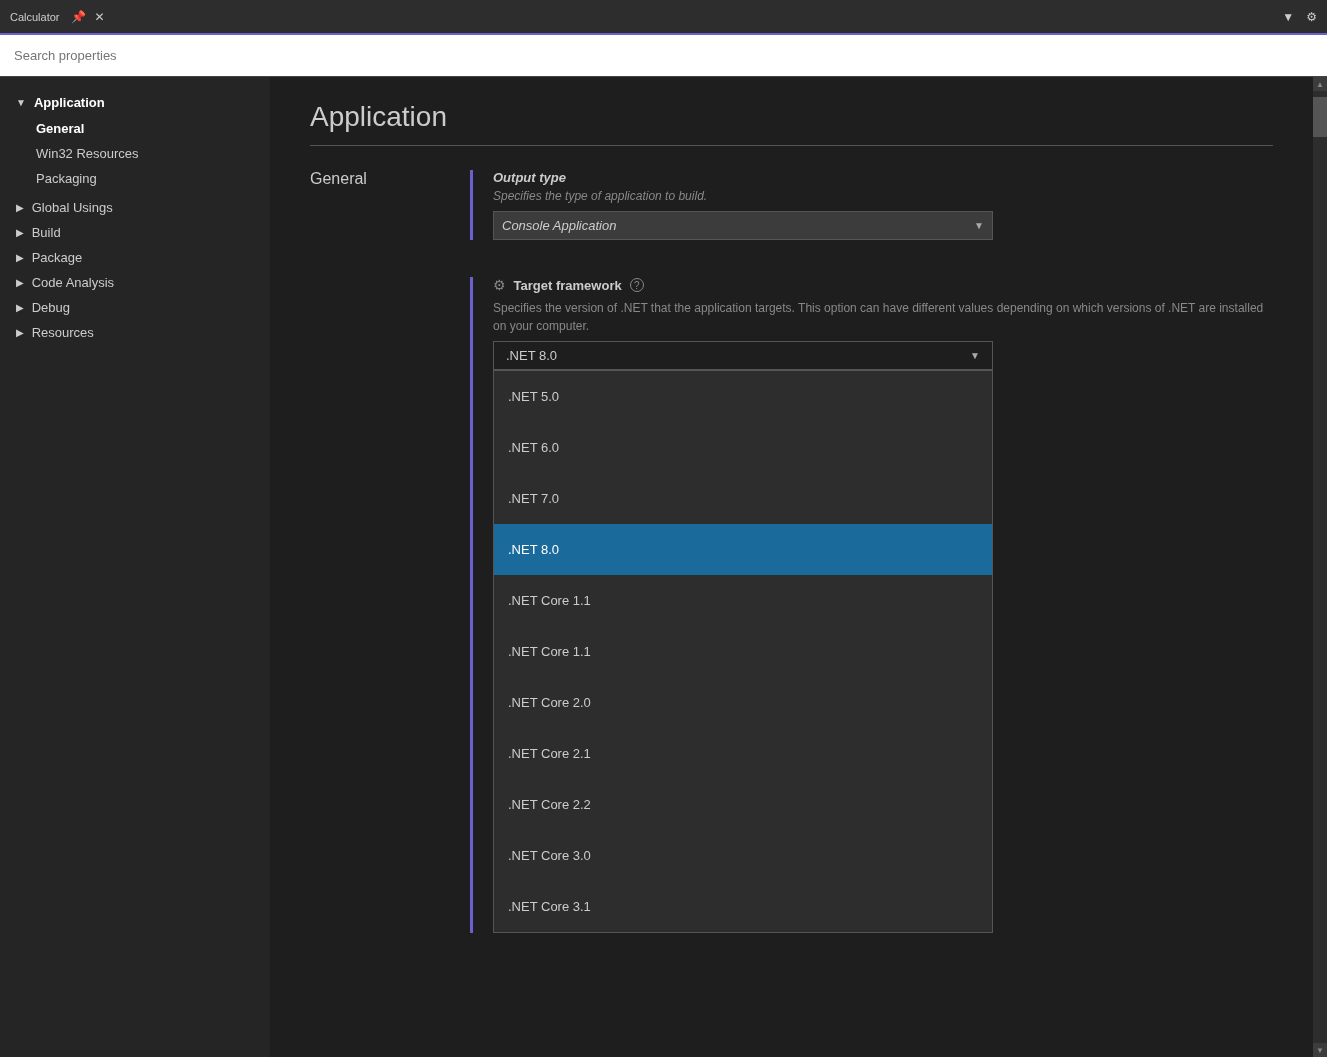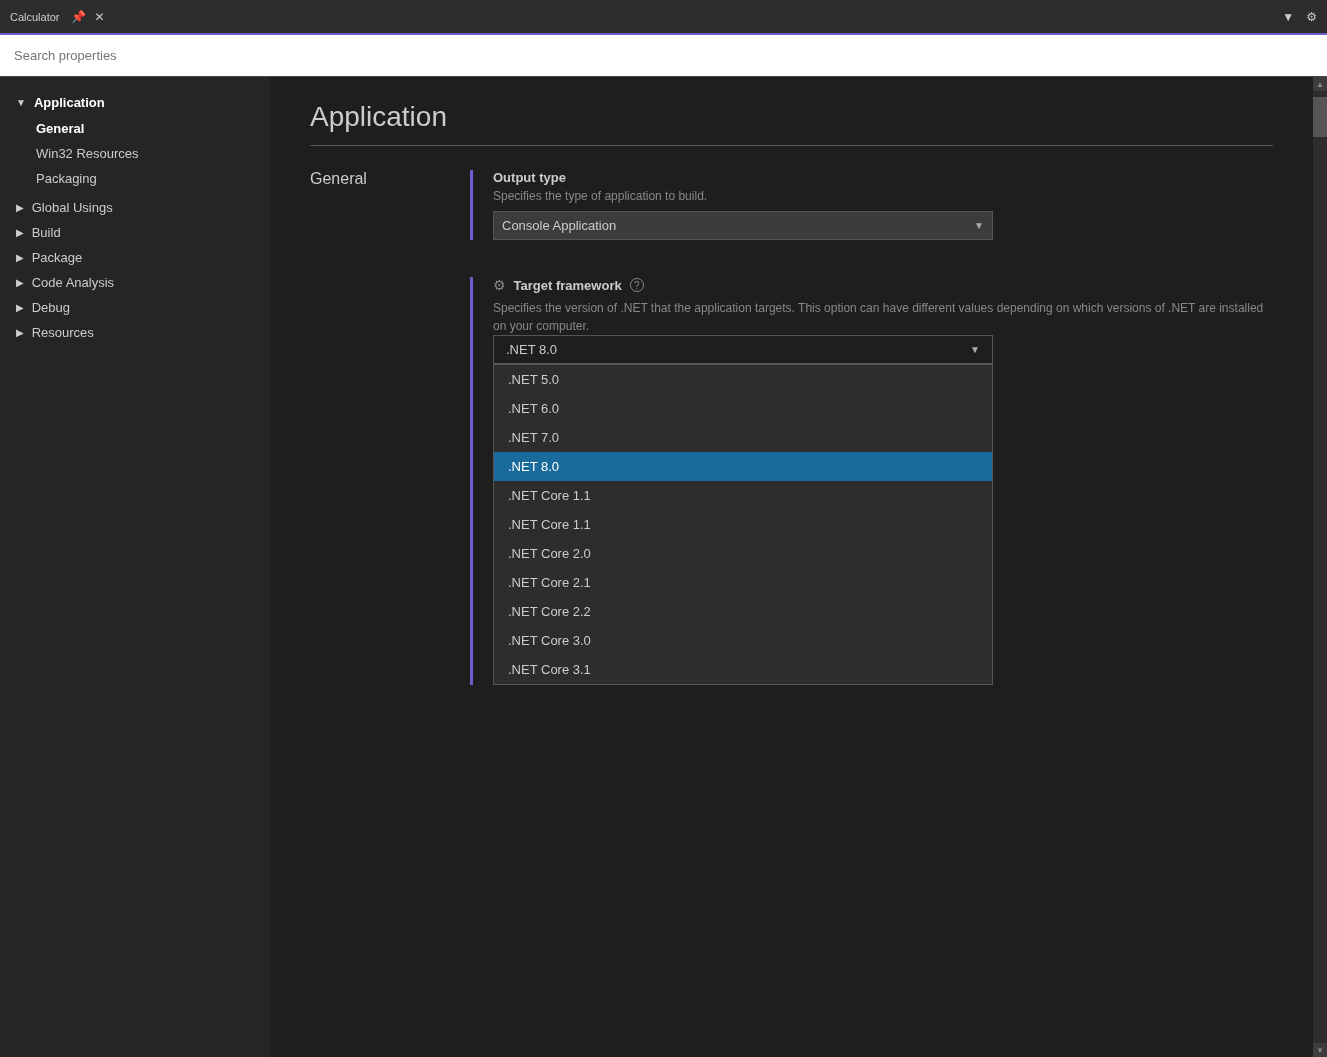--- a/index.html
+++ b/index.html
@@ -156,20 +156,21 @@
       flex: 1;
     }
     .bordered-section {
       border-left: 3px solid #6c5fcf;
       padding-left: 20px;
       margin-bottom: 24px;
     }
 
     .field-group {
       margin-bottom: 37px;
+      font-style: italic;
     }
     .field-label {
       font-weight: bold;
       color: #cccccc;
       margin-bottom: 4px;
     }
     .field-description {
       color: #888;
       margin-bottom: 8px;
       font-size: 12px;
@@ -224,21 +225,21 @@
       height: 14px;
       display: inline-flex;
       align-items: center;
       justify-content: center;
       font-size: 10px;
       cursor: pointer;
     }
     .tf-description {
       color: #888;
       font-size: 12px;
-      margin-bottom: 0;
+      margin-bottom: 6px;
       line-height: 1.5;
     }
     .tf-dropdown {
       background: #1e1e1e;
       border: 1px solid #555;
       color: #cccccc;
       padding: 6px 12px;
       font-size: 13px;
       cursor: pointer;
       display: flex;
@@ -251,21 +252,21 @@
     
     .dropdown-list {
       background: #2d2d2d;
       border: 1px solid #555;
       width: 500px;
       position: relative;
       z-index: 100;
       margin-top: 0;
     }
     .dropdown-option {
-      padding: 7px 14px;
+      padding: 18px 14px;
       color: #cccccc;
       cursor: pointer;
       font-size: 13px;
     }
     .dropdown-option.selected {
       background: #1b6a9c;
       color: #ffffff;
     }
 
     

